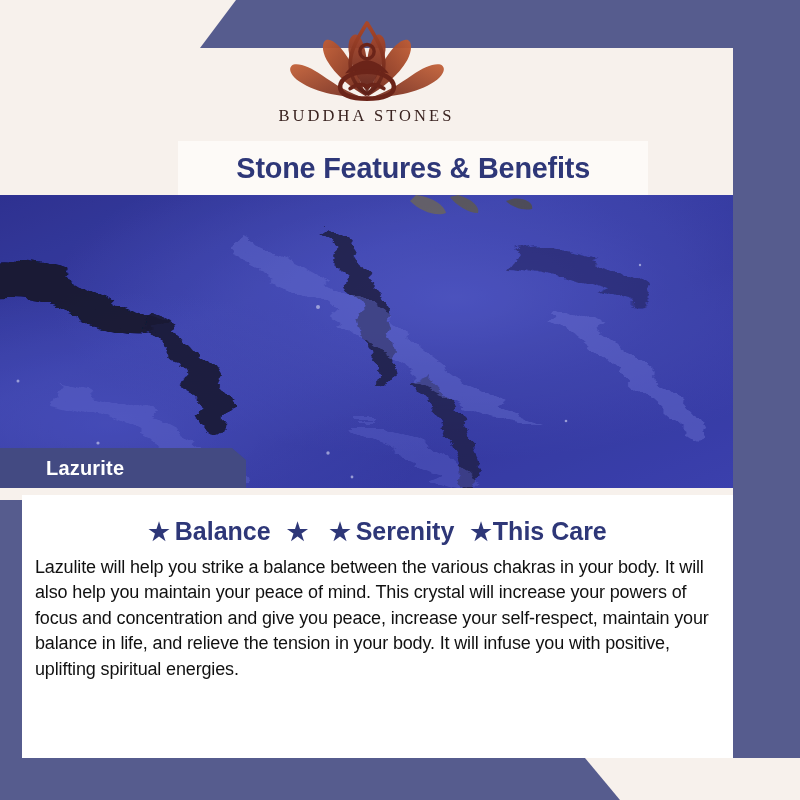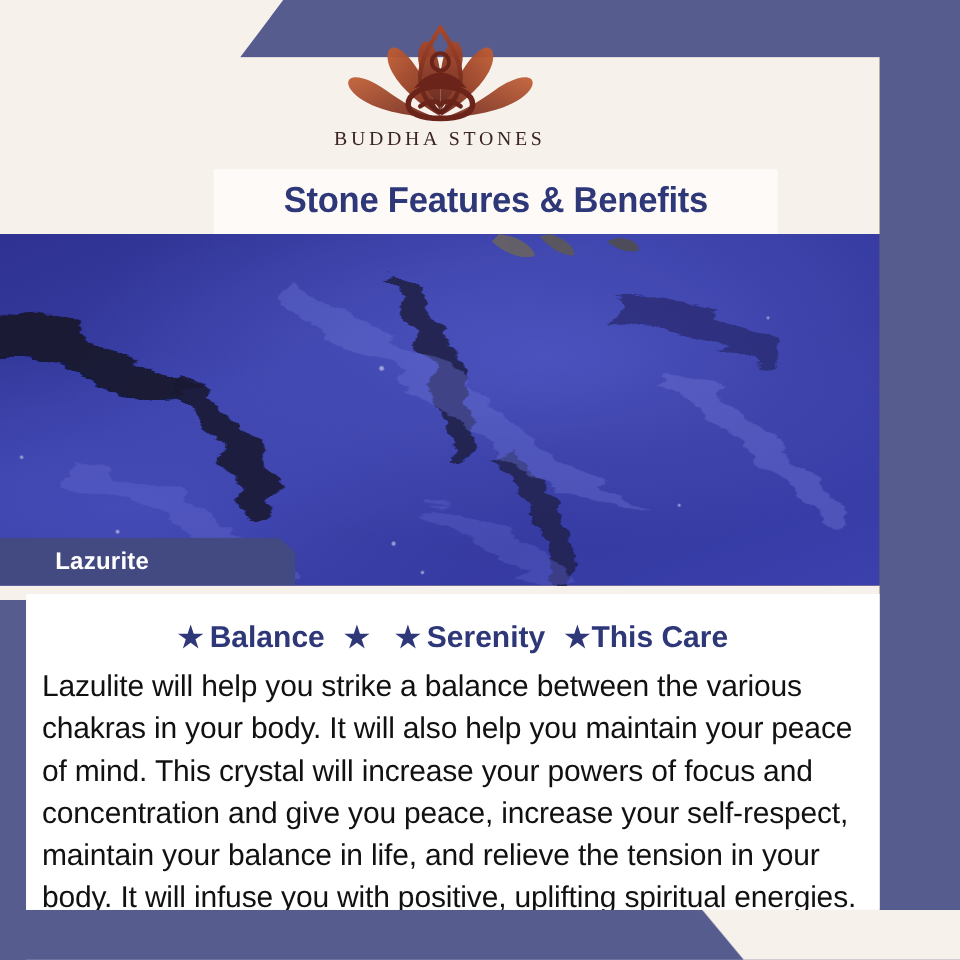--- a/index.html
+++ b/index.html
@@ -111,21 +111,21 @@
     font-weight:bold; font-size:25px; color:#2e3778;
     white-space:nowrap;
   }
   .kw .star { font-size:24px; margin-right:5px; line-height:1; }
   .kw + .kw { margin-left:16px; }
   .kw.nogap .star { margin-right:1px; }
 
   .body-text {
     margin:9px 13px 0 13px;
     font-family:"Liberation Sans Narrow","Liberation Sans", sans-serif;
-    font-size:25px;
+    font-size:18px;
     line-height:1.41;
     color:#111111;
     text-align:left;
     letter-spacing:-0.15px;
   }
 </style>
 </head>
 <body>
 
 <div id="poster">

